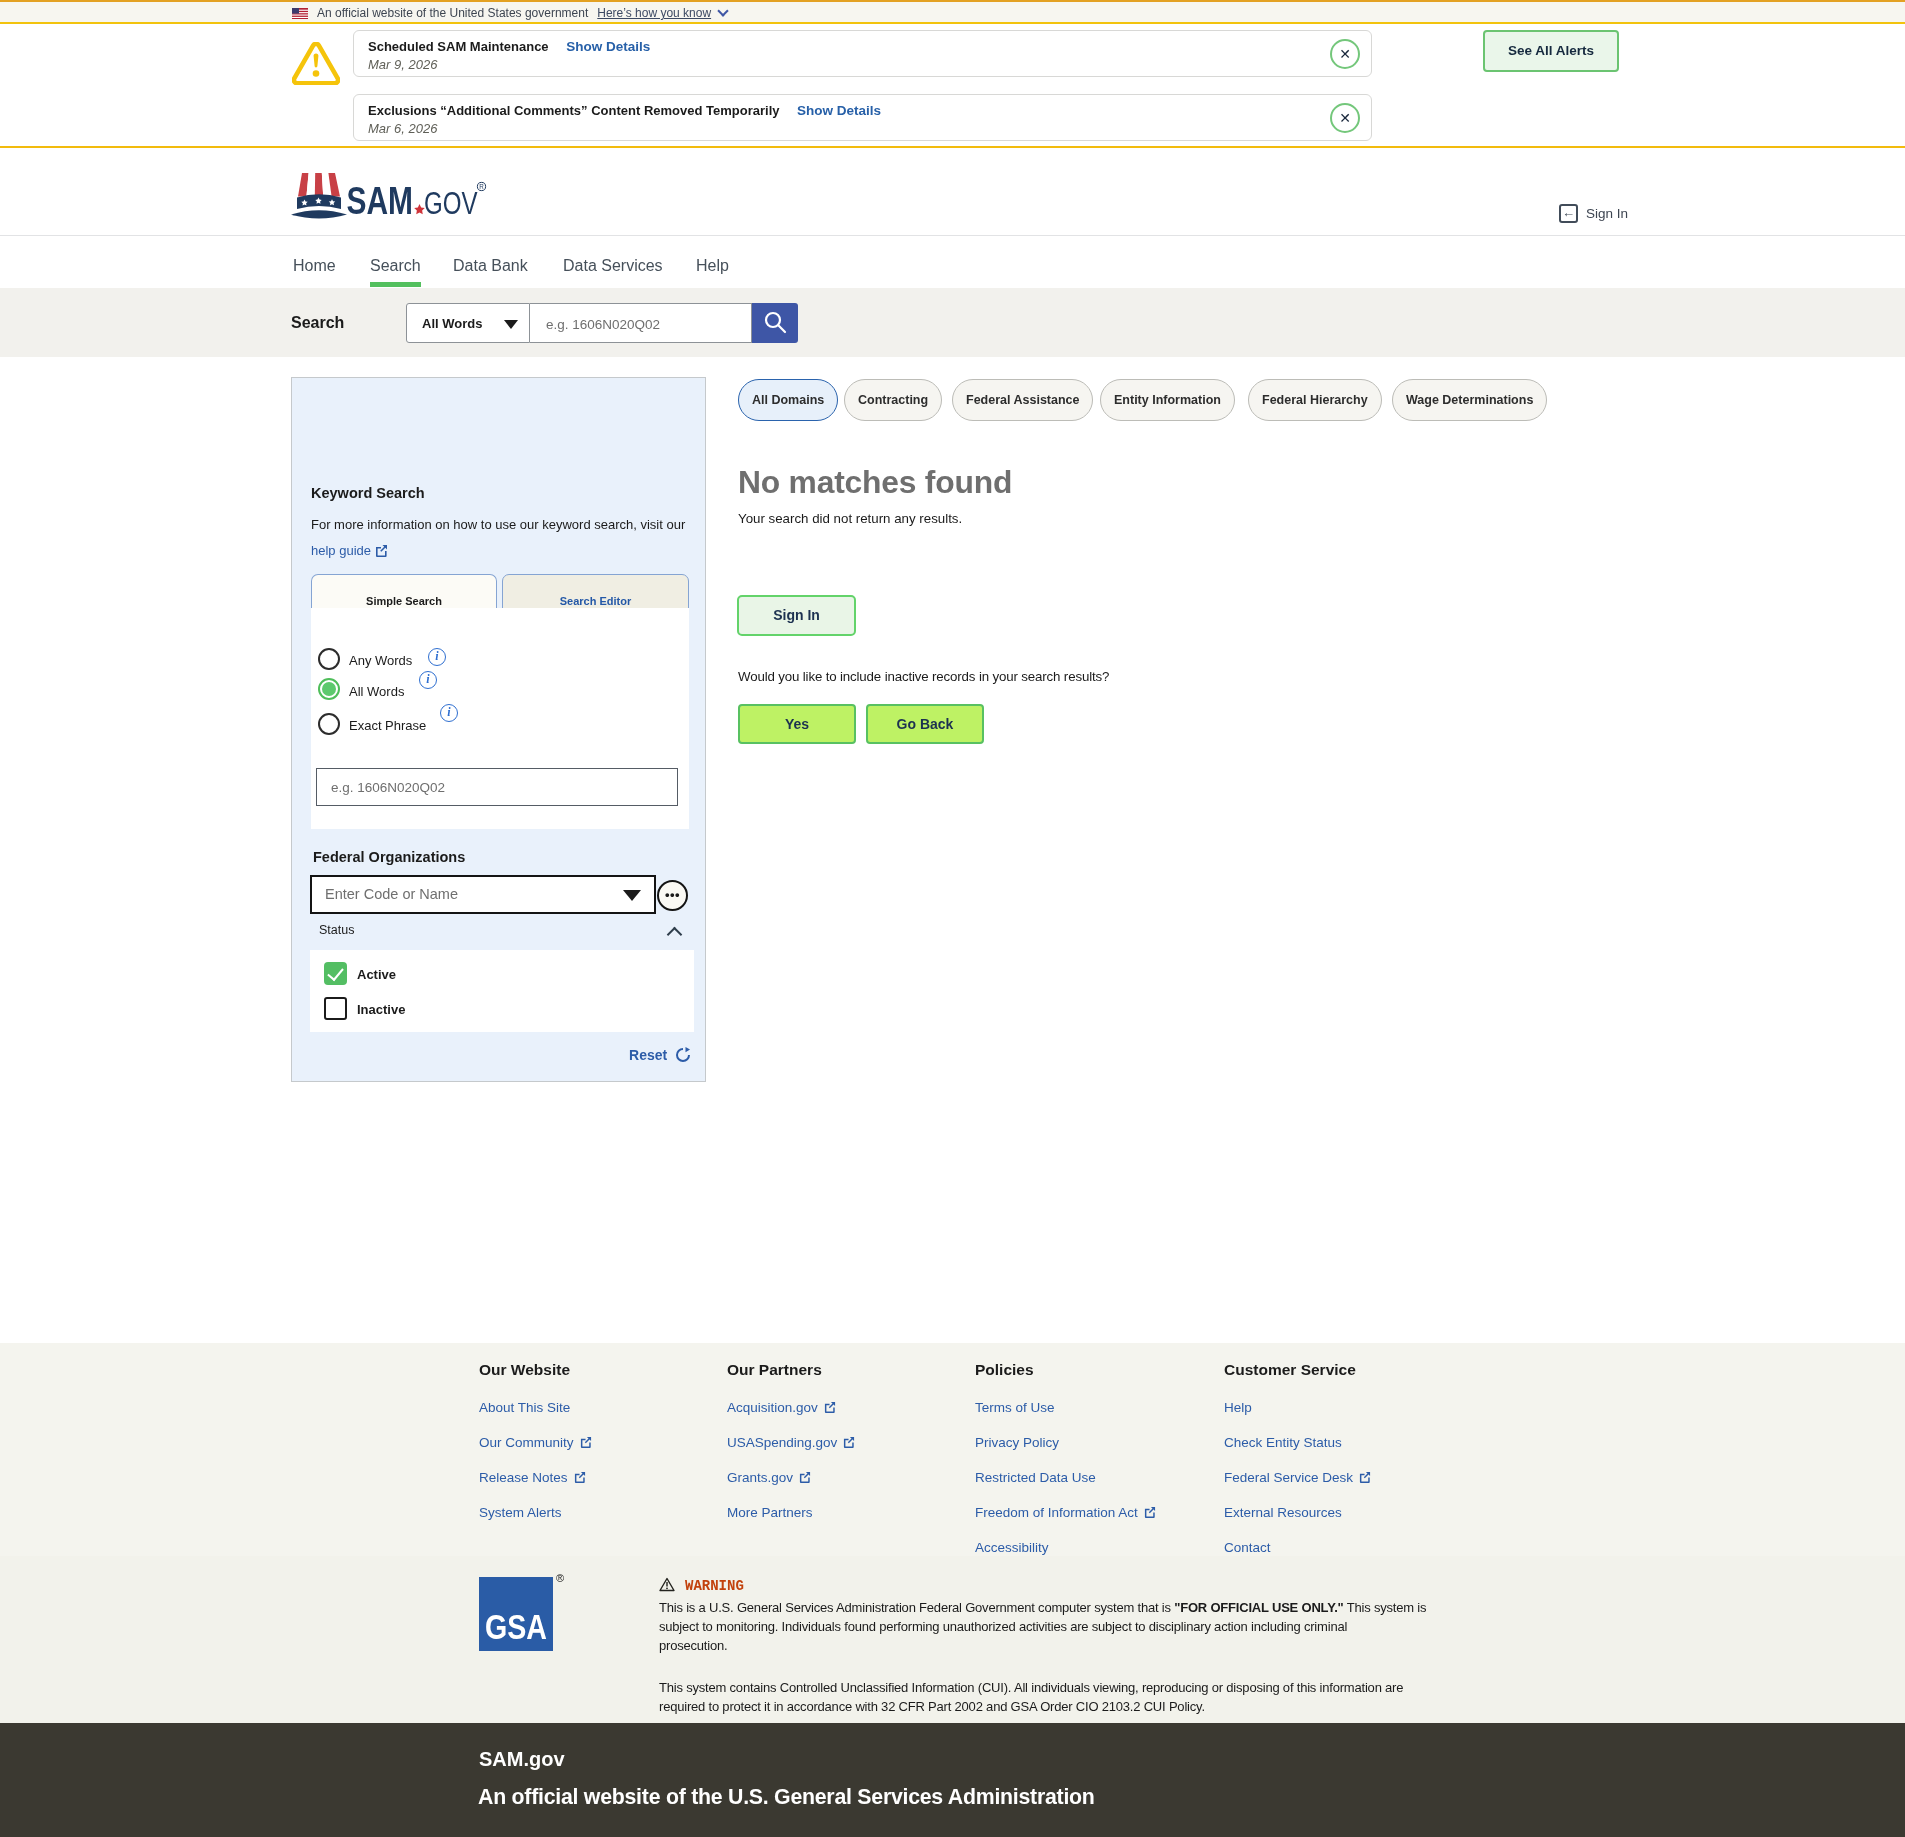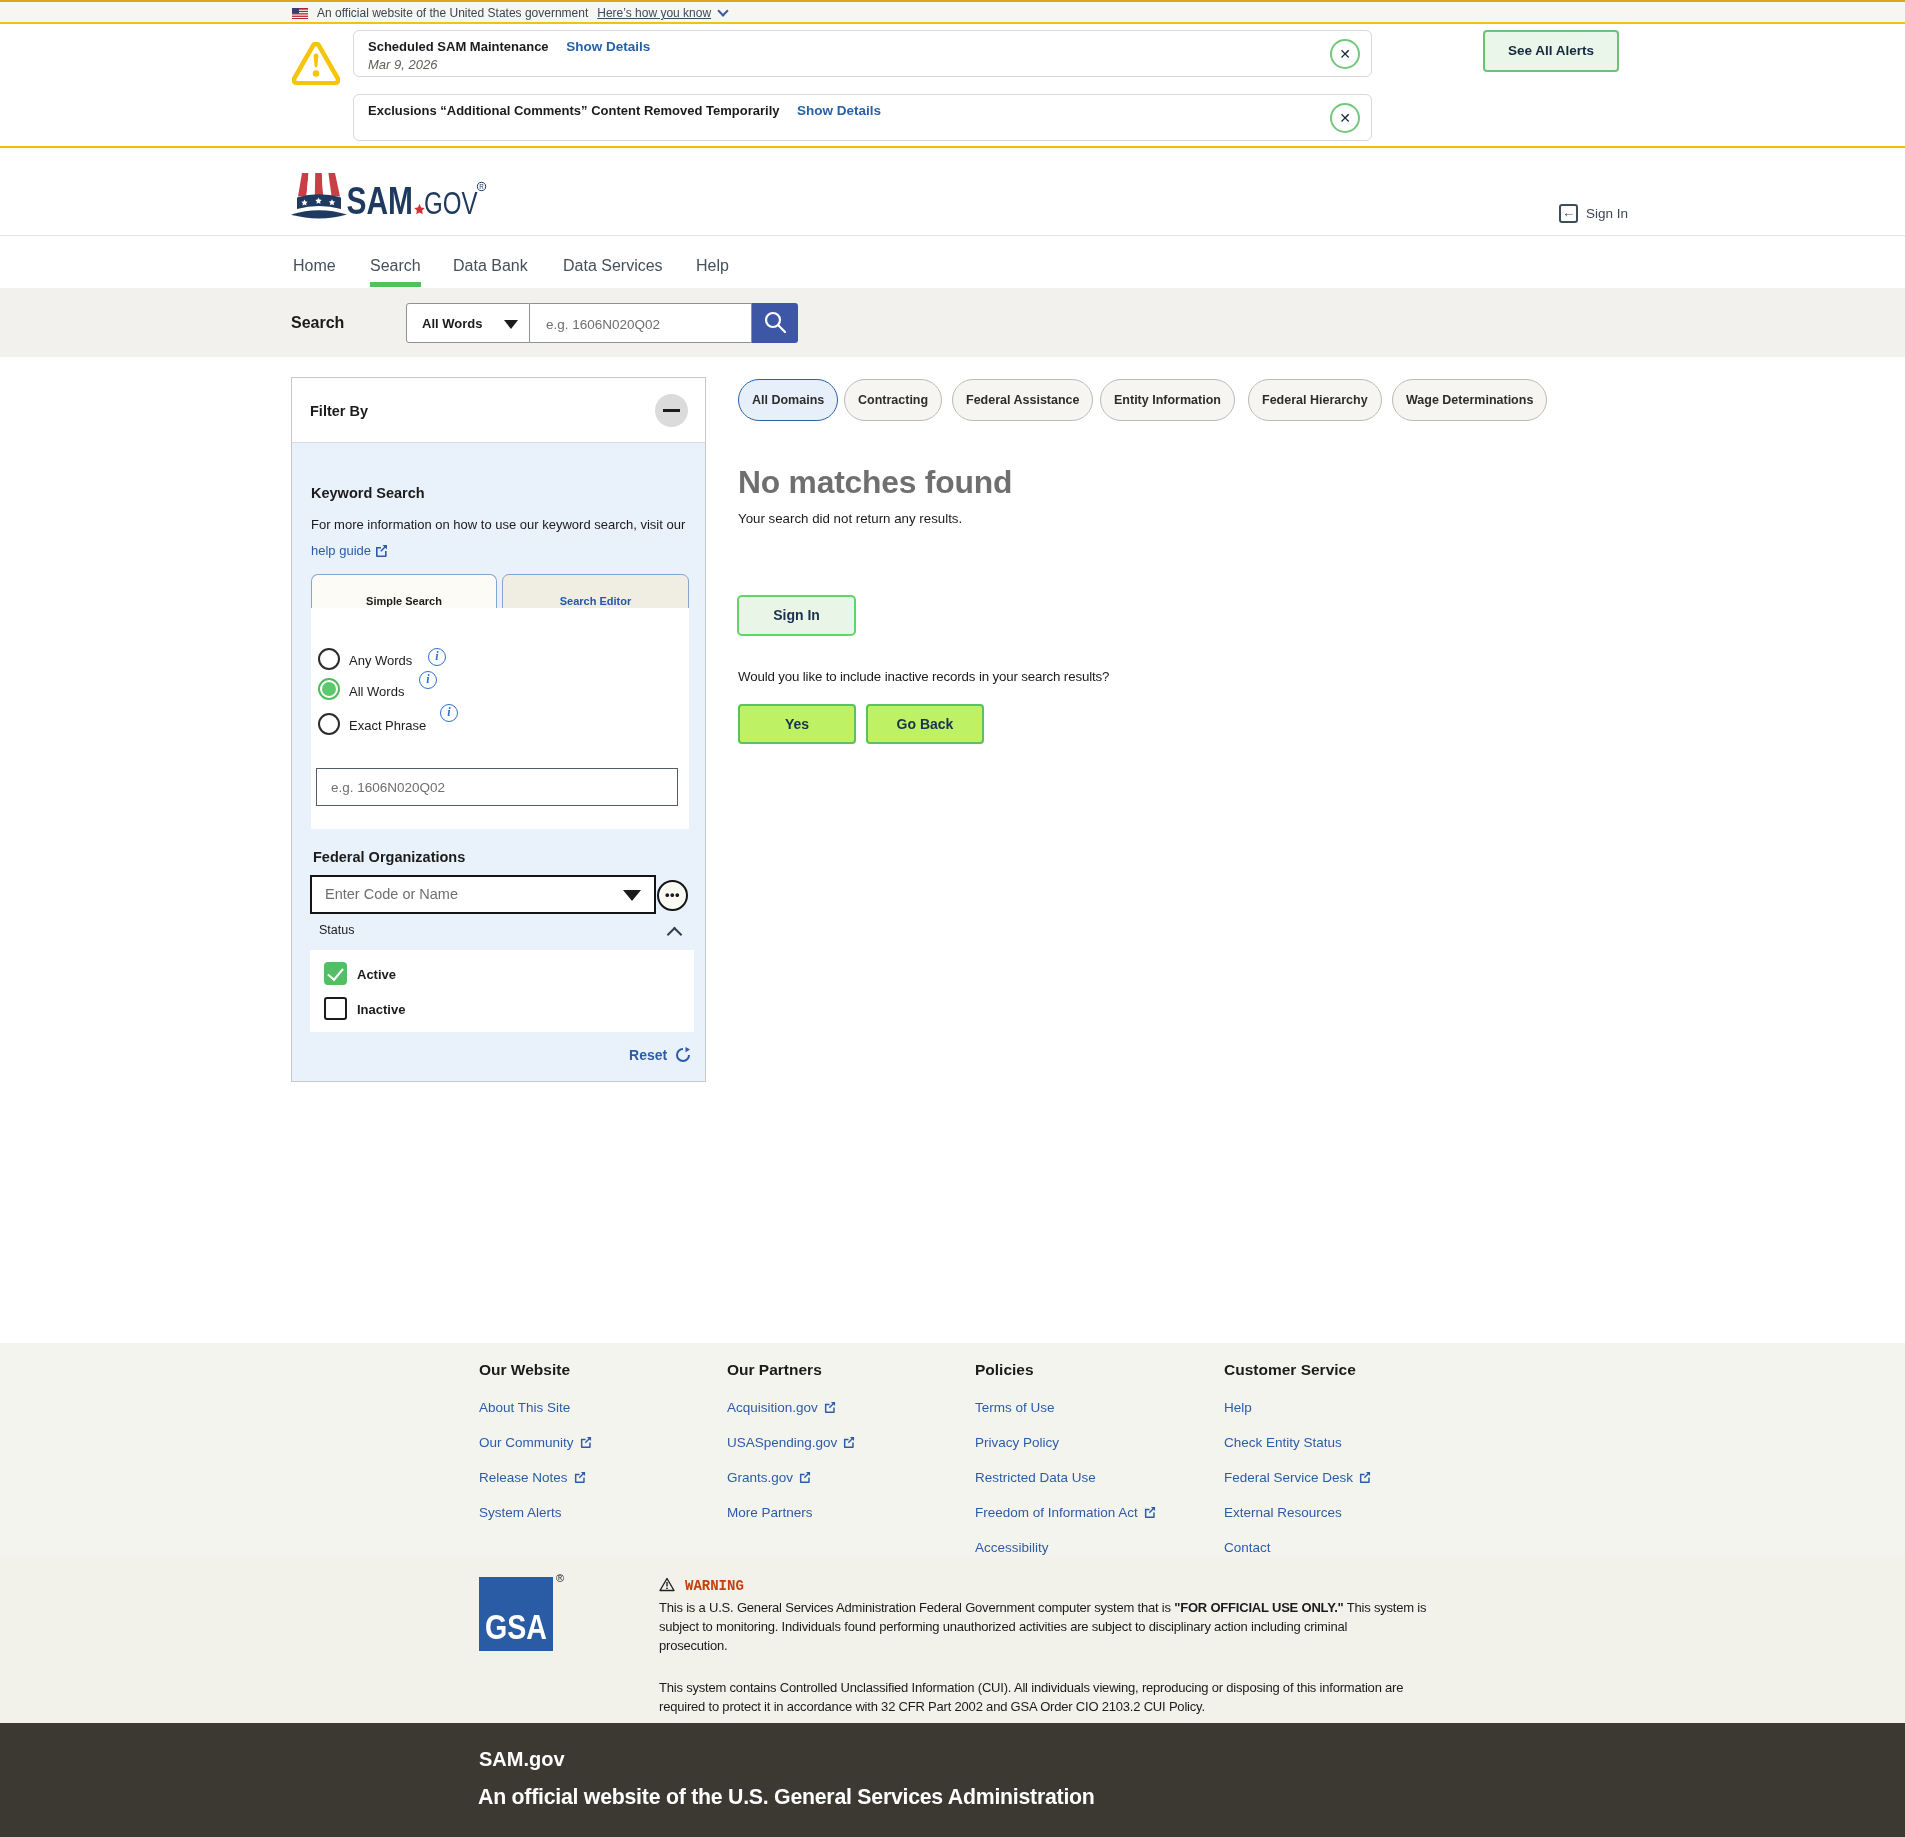--- a/index.html
+++ b/index.html
@@ -123,20 +123,21 @@
         <path d="M24 11.5 c1.5 0 2.6 1.2 2.4 2.6 l-1 10 a1.4 1.4 0 0 1 -2.8 0 l-1 -10 c-0.2 -1.4 0.9 -2.6 2.4 -2.6 Z" fill="#f5c40b"></path>
         <circle cx="24" cy="31.5" r="3.3" fill="#f5c40b"></circle>
       </svg>
     <div class="alert-box" style="top:6px">
       <div class="ttl">Scheduled SAM Maintenance <a href="#">Show Details</a></div>
       <div class="date">Mar 9, 2026</div>
       <div class="alert-close">✕</div>
     </div>
     <div class="alert-box" style="top:70px">
       <div class="ttl">Exclusions “Additional Comments” Content Removed Temporarily <a href="#">Show Details</a></div>
+      <div class="date">Mar 6, 2026</div>
       <div class="alert-close">✕</div>
     </div>
     <div class="see-all">See All Alerts</div>
   </div>
 
   <svg class="abs" style="left:291px; top:170px" width="200" height="50" viewBox="0 0 200 50">
 
     <g>
       <path d="M11 3 L17.6 3 L15.4 26.5 L7 26.5 Z" fill="#c84046"></path>
       <path d="M17.6 3 L24.2 3 L23.8 26.5 L15.4 26.5 Z" fill="#fff"></path>
@@ -172,24 +173,20 @@
   <div class="search-band"></div>
   <div class="sb-lbl">Search</div>
   <div class="sb-sel">All Words<span class="car"></span></div>
   <div class="sb-inp">e.g. 1606N020Q02</div>
   <div class="sb-btn"><svg width="46" height="40" viewBox="0 0 46 40" fill="none" stroke="#fff" stroke-width="2.2">
         <circle cx="21" cy="17" r="7"></circle>
         <path d="M26.3 22.3 L33 29" stroke-linecap="round"></path>
       </svg></div>
 
   <div class="fpanel">
-    <div class="fp-head">
-        <span class="t">Filter By</span>
-        <span class="fp-min"></span>
-      </div>
     <div class="kws-h">Keyword Search</div>
     <div class="kws-p">For more information on how to use our keyword search, visit our<br><a href="#">help guide</a>&nbsp;<svg width="13" height="13" viewBox="0 0 13 13" style="vertical-align:-2px">
           <path d="M1 3 h5 v1.6 H2.6 V11.4 H10 V7 h1.6 v5 a1 1 0 0 1 -1 1 H2 a1 1 0 0 1 -1 -1 Z M7.5 1 H12 V5.5 L10.3 3.8 L6.3 7.8 L5.2 6.7 L9.2 2.7 Z" fill="#2c5ca8"></path>
         </svg></div>
     <div class="tab on">Simple Search</div>
     <div class="tab off">Search Editor</div>
     <div class="tab-body">
       <div class="rad" style="top:40px"></div>
         <div class="rlab" style="top:45px">Any Words</div>
         <div class="info" style="left:117px; top:40px">i</div>

